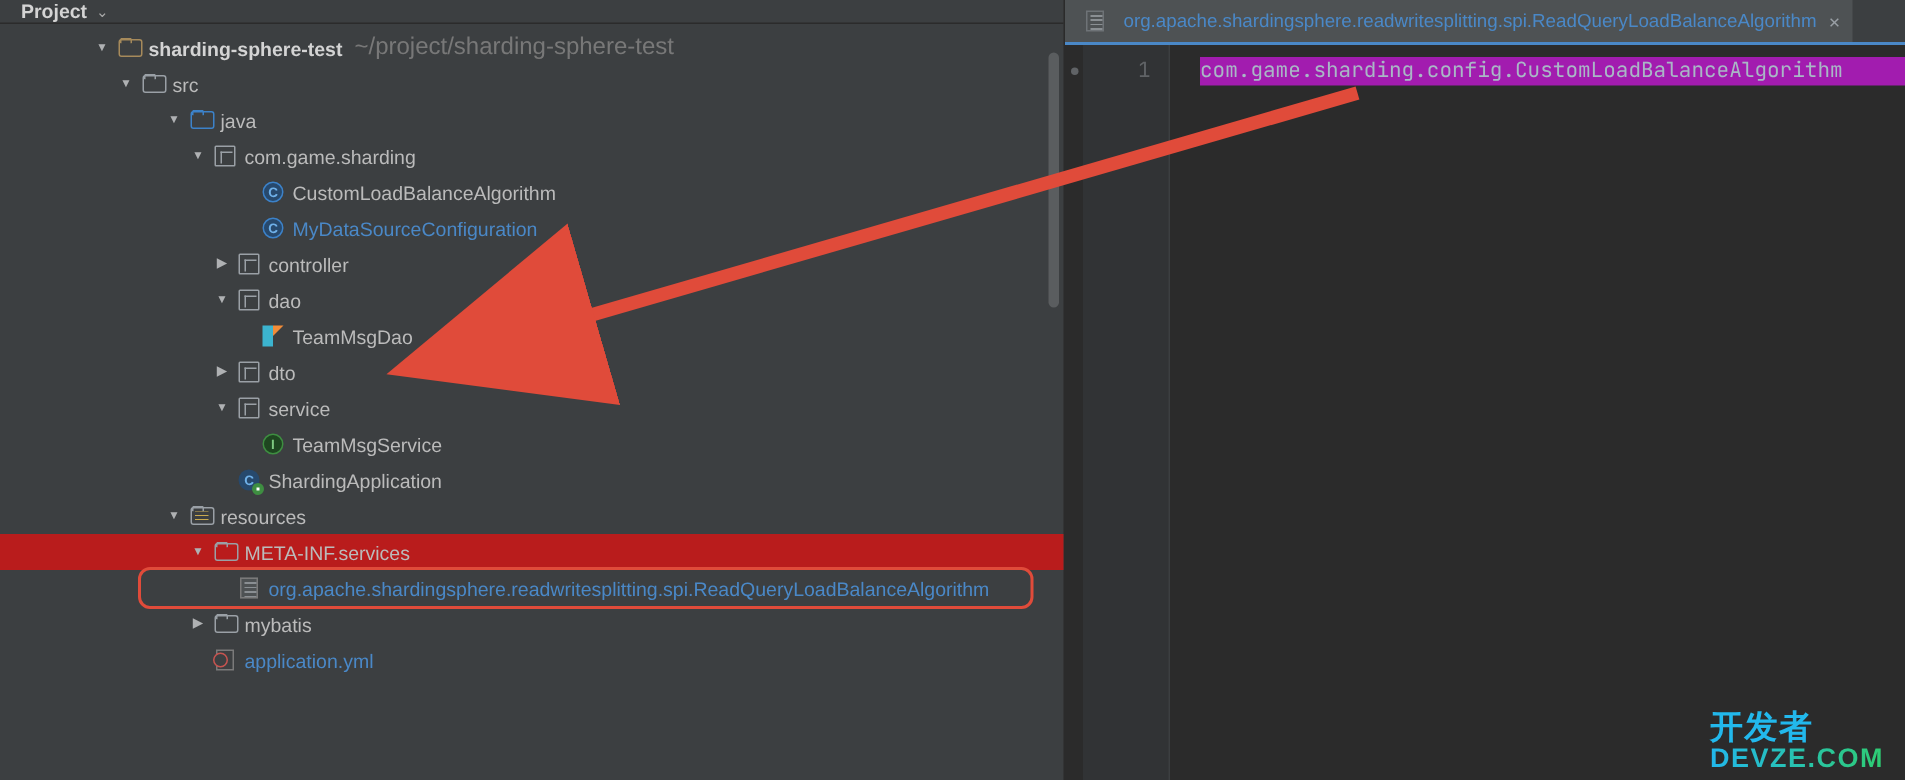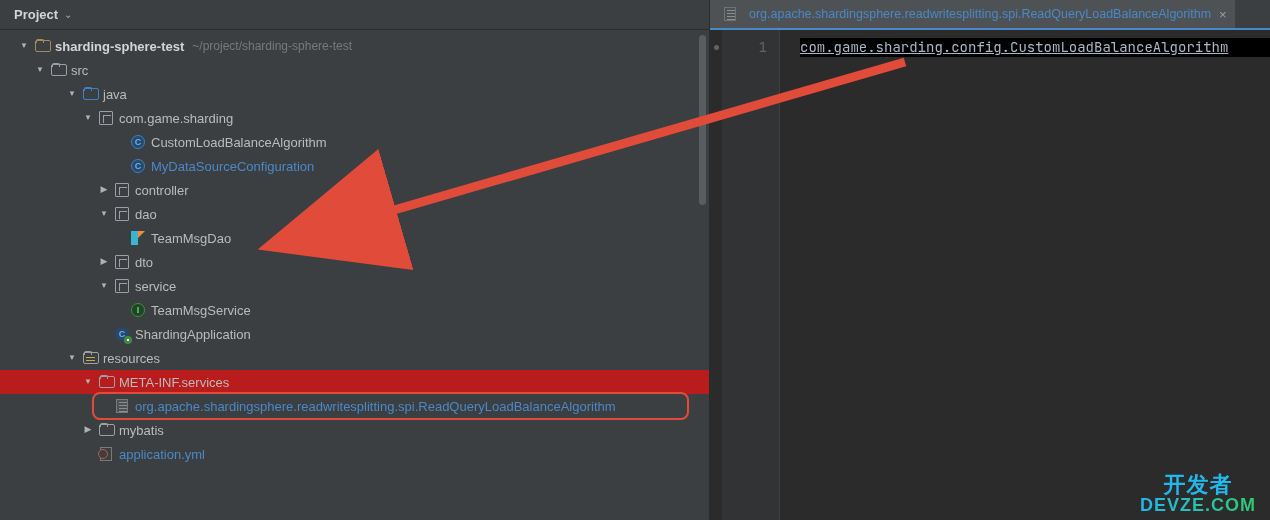--- a/index.html
+++ b/index.html
@@ -1,34 +1,34 @@
 <!DOCTYPE html>
 <html><head>
 <meta charset="utf-8">
 <style>
   * { margin: 0; padding: 0; box-sizing: border-box; }
   html, body { width: 1270px; height: 520px; overflow: hidden; background:#2B2B2B; font-family: "Segoe UI", Arial, sans-serif; font-size:13px; color:#BBBBBB; }
   .root { position:relative; width:1270px; height:520px; display:flex; }
   
   .project-panel { width:710px; height:520px; background:#3C3F41; display:flex; flex-direction:column; border-right:1px solid #2B2B2B; position:relative; }
-  .panel-header { height:30px; display:flex; align-items:center; padding:0 14px; color:#D4D4D4; font-size:13px; font-weight:bold; border-bottom:1px solid #2B2B2B; }
+  .panel-header { height:16px; display:flex; align-items:center; padding:0 14px; color:#D4D4D4; font-size:13px; font-weight:bold; border-bottom:1px solid #2B2B2B; }
   .panel-header .chev { margin-left:6px; font-size:10px; color:#AAA; font-weight:normal;}
   .tree { flex:1; position:relative; padding-top:4px; }
-  .row { height:24px; display:flex; align-items:center; position:relative; white-space:nowrap; }
+  .row { height:24px; display:flex; align-items:center; position:relative; white-space:nowrap;padding-left:44px; }
   .row.highlighted { background:#b91c1c; }
   .indent { display:inline-block; height:1px; }
   .arrow { width:12px; text-align:center; color:#AFB1B3; font-size:9px; display:inline-block; transform:translateY(-1px);}
   .arrow.closed::before { content:"▶"; }
   .arrow.open::before { content:"▼"; font-size:8px;}
   .arrow.none::before { content:""; }
   .icon { width:16px; height:16px; display:inline-flex; align-items:center; justify-content:center; margin:0 5px 0 4px; }
   .label { color:#BBBBBB; }
   .label.bold { font-weight:bold; color:#D4D4D4;}
   .label.blue { color:#4A88C7; }
-  .label.muted { color:#787878; margin-left:8px; font-size:12px;}
+  .label.muted { color:#787878; margin-left:8px; font-size:16px;}
   
   .ic-folder { width:15px; height:12px; position:relative; }
   .ic-folder::before { content:""; position:absolute; width:14px; height:10px; border:1px solid #9AA0A6; border-radius:2px; bottom:0; left:0;}
   .ic-folder::after { content:""; position:absolute; width:6px; height:3px; border:1px solid #9AA0A6; border-bottom:none; border-radius:2px 2px 0 0; top:-1px; left:1px;}
   .ic-folder.root-folder::before{ border-color:#A68A5B;}
   .ic-folder.root-folder::after{ border-color:#A68A5B;}
   .ic-folder.blue::before{ border-color:#3C82C9;}
   .ic-folder.blue::after{ border-color:#3C82C9;}
   .ic-folder.res::before{ border-color:#9AA0A6;}
   .ic-folder.res::after{ border-color:#9AA0A6;}
@@ -56,27 +56,27 @@
   
   .editor-panel { flex:1; background:#2B2B2B; display:flex; flex-direction:column; position:relative; }
   .tab-bar { height:30px; background:#3C3F41; display:flex; align-items:stretch; border-bottom:2px solid #4A88C7; }
   .tab { display:flex; align-items:center; padding:0 8px; gap:6px; background:#4E5254; color:#4A88C7; font-size:12.5px; max-width:560px; }
   .tab .ic-file{border-color:#6E7377;}
   .tab .close{color:#9AA0A6;font-size:13px;margin-left:2px;}
   .editor-body { flex:1; display:flex; font-family: "JetBrains Mono","Consolas",monospace; font-size:14px; }
   .gutter { width:58px; background:#313335; color:#606366; text-align:right; padding:8px 12px 0 0; border-right:1px solid #3C3F41;}
   .code-area { flex:1; padding:8px 0 0 20px; color:#A9B7C6; }
   .code-line { height:19px; }
-  .code-line.hl { background:#000000;text-decoration:underline; }
+  .code-line.hl { background:#a21caf; }
   .bp-gutter{width:12px;background:#2B2B2B;padding-top:8px;}
   .bp-dot{width:5px;height:5px;border-radius:50%;background:#606366;margin:7px auto 0;}
   
   .overlay { position:absolute; inset:0; pointer-events:none; }
   
-  .watermark{position:absolute;right:14px;bottom:6px;font-size:22px;font-weight:bold;letter-spacing:1px;line-height:1;font-family:"Arial Black",sans-serif;text-align:center;}
+  .watermark{position:absolute;right:14px;bottom:6px;font-size:22px;font-weight:bold;letter-spacing:1px;line-height:1;font-family:"Arial Black",sans-serif;text-align:left;}
   .watermark .l1{color:#22B8EC;}
   .watermark .l2{background:linear-gradient(90deg,#22B8EC,#2ECC71);-webkit-background-clip:text;background-clip:text;color:transparent;font-size:18px;}
 </style>
 </head>
 <body>
 
 <div class="root">
   <div class="project-panel">
     <div class="panel-header">
       <span>Project</span>

